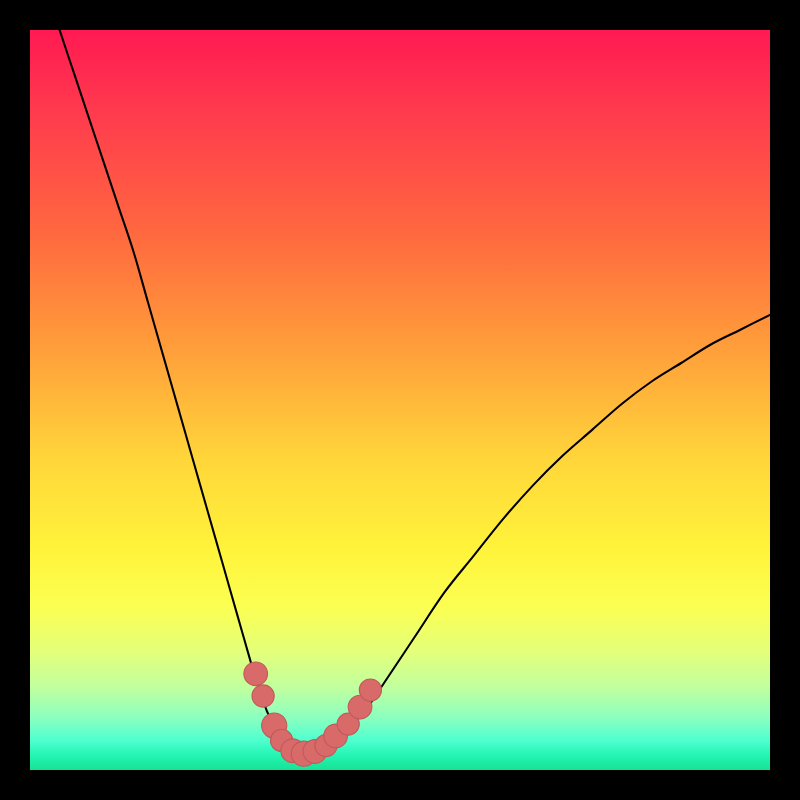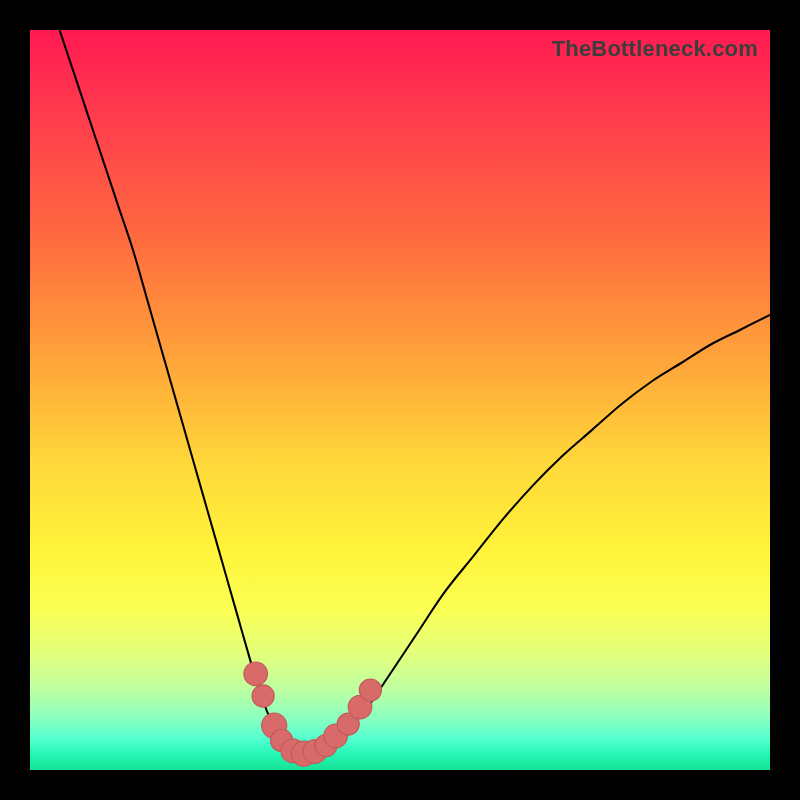--- a/index.html
+++ b/index.html
@@ -51,21 +51,20 @@
     width: 740px;
     height: 740px;
     z-index: 3;
     pointer-events: none;
   }
 </style>
 </head>
 <body>
 
 <div class="frame">
-  <div class="watermark">TheBottleneck.com</div>
   <svg class="plot" viewBox="0 0 100 100" preserveAspectRatio="none">
     <path id="curve-path" fill="none" stroke="#000000" stroke-width="0.28" stroke-linecap="round" stroke-linejoin="round" d="M 4.00 0.00 C 4.33 1.00, 5.33 4.00, 6.00 6.00 C 6.67 8.00, 7.33 10.00, 8.00 12.00 C 8.67 14.00, 9.33 16.00, 10.00 18.00 C 10.67 20.00, 11.33 22.00, 12.00 24.00 C 12.67 26.00, 13.33 27.83, 14.00 30.00 C 14.67 32.17, 15.33 34.67, 16.00 37.00 C 16.67 39.33, 17.33 41.67, 18.00 44.00 C 18.67 46.33, 19.33 48.67, 20.00 51.00 C 20.67 53.33, 21.33 55.67, 22.00 58.00 C 22.67 60.33, 23.33 62.67, 24.00 65.00 C 24.67 67.33, 25.33 69.67, 26.00 72.00 C 26.67 74.33, 27.33 76.67, 28.00 79.00 C 28.67 81.33, 29.50 84.33, 30.00 86.00 C 30.50 87.67, 30.67 88.00, 31.00 89.00 C 31.33 90.00, 31.67 91.17, 32.00 92.00 C 32.33 92.83, 32.67 93.33, 33.00 94.00 C 33.33 94.67, 33.67 95.50, 34.00 96.00 C 34.33 96.50, 34.67 96.70, 35.00 97.00 C 35.33 97.30, 35.67 97.63, 36.00 97.80 C 36.33 97.97, 36.67 98.00, 37.00 98.00 C 37.33 98.00, 37.50 97.97, 38.00 97.80 C 38.50 97.63, 39.33 97.38, 40.00 97.00 C 40.67 96.62, 41.33 96.08, 42.00 95.50 C 42.67 94.92, 43.33 94.25, 44.00 93.50 C 44.67 92.75, 45.33 91.92, 46.00 91.00 C 46.67 90.08, 47.00 89.50, 48.00 88.00 C 49.00 86.50, 50.67 84.00, 52.00 82.00 C 53.33 80.00, 54.67 77.83, 56.00 76.00 C 57.33 74.17, 58.67 72.67, 60.00 71.00 C 61.33 69.33, 62.67 67.58, 64.00 66.00 C 65.33 64.42, 66.67 62.92, 68.00 61.50 C 69.33 60.08, 70.67 58.75, 72.00 57.50 C 73.33 56.25, 74.67 55.17, 76.00 54.00 C 77.33 52.83, 78.67 51.58, 80.00 50.50 C 81.33 49.42, 82.67 48.42, 84.00 47.50 C 85.33 46.58, 86.67 45.83, 88.00 45.00 C 89.33 44.17, 90.67 43.25, 92.00 42.50 C 93.33 41.75, 94.67 41.17, 96.00 40.50 C 97.33 39.83, 99.33 38.83, 100.00 38.50"></path>
     <g id="marker-group">
         <circle cx="30.50" cy="87.00" r="1.60" fill="#d86a6a" stroke="#c25a5a" stroke-width="0.15"></circle>
         <circle cx="31.50" cy="90.00" r="1.50" fill="#d86a6a" stroke="#c25a5a" stroke-width="0.15"></circle>
         <circle cx="33.00" cy="94.00" r="1.70" fill="#d86a6a" stroke="#c25a5a" stroke-width="0.15"></circle>
         <circle cx="34.00" cy="96.00" r="1.50" fill="#d86a6a" stroke="#c25a5a" stroke-width="0.15"></circle>
         <circle cx="35.50" cy="97.40" r="1.60" fill="#d86a6a" stroke="#c25a5a" stroke-width="0.15"></circle>
         <circle cx="37.00" cy="97.80" r="1.70" fill="#d86a6a" stroke="#c25a5a" stroke-width="0.15"></circle>
         <circle cx="38.50" cy="97.50" r="1.60" fill="#d86a6a" stroke="#c25a5a" stroke-width="0.15"></circle>

